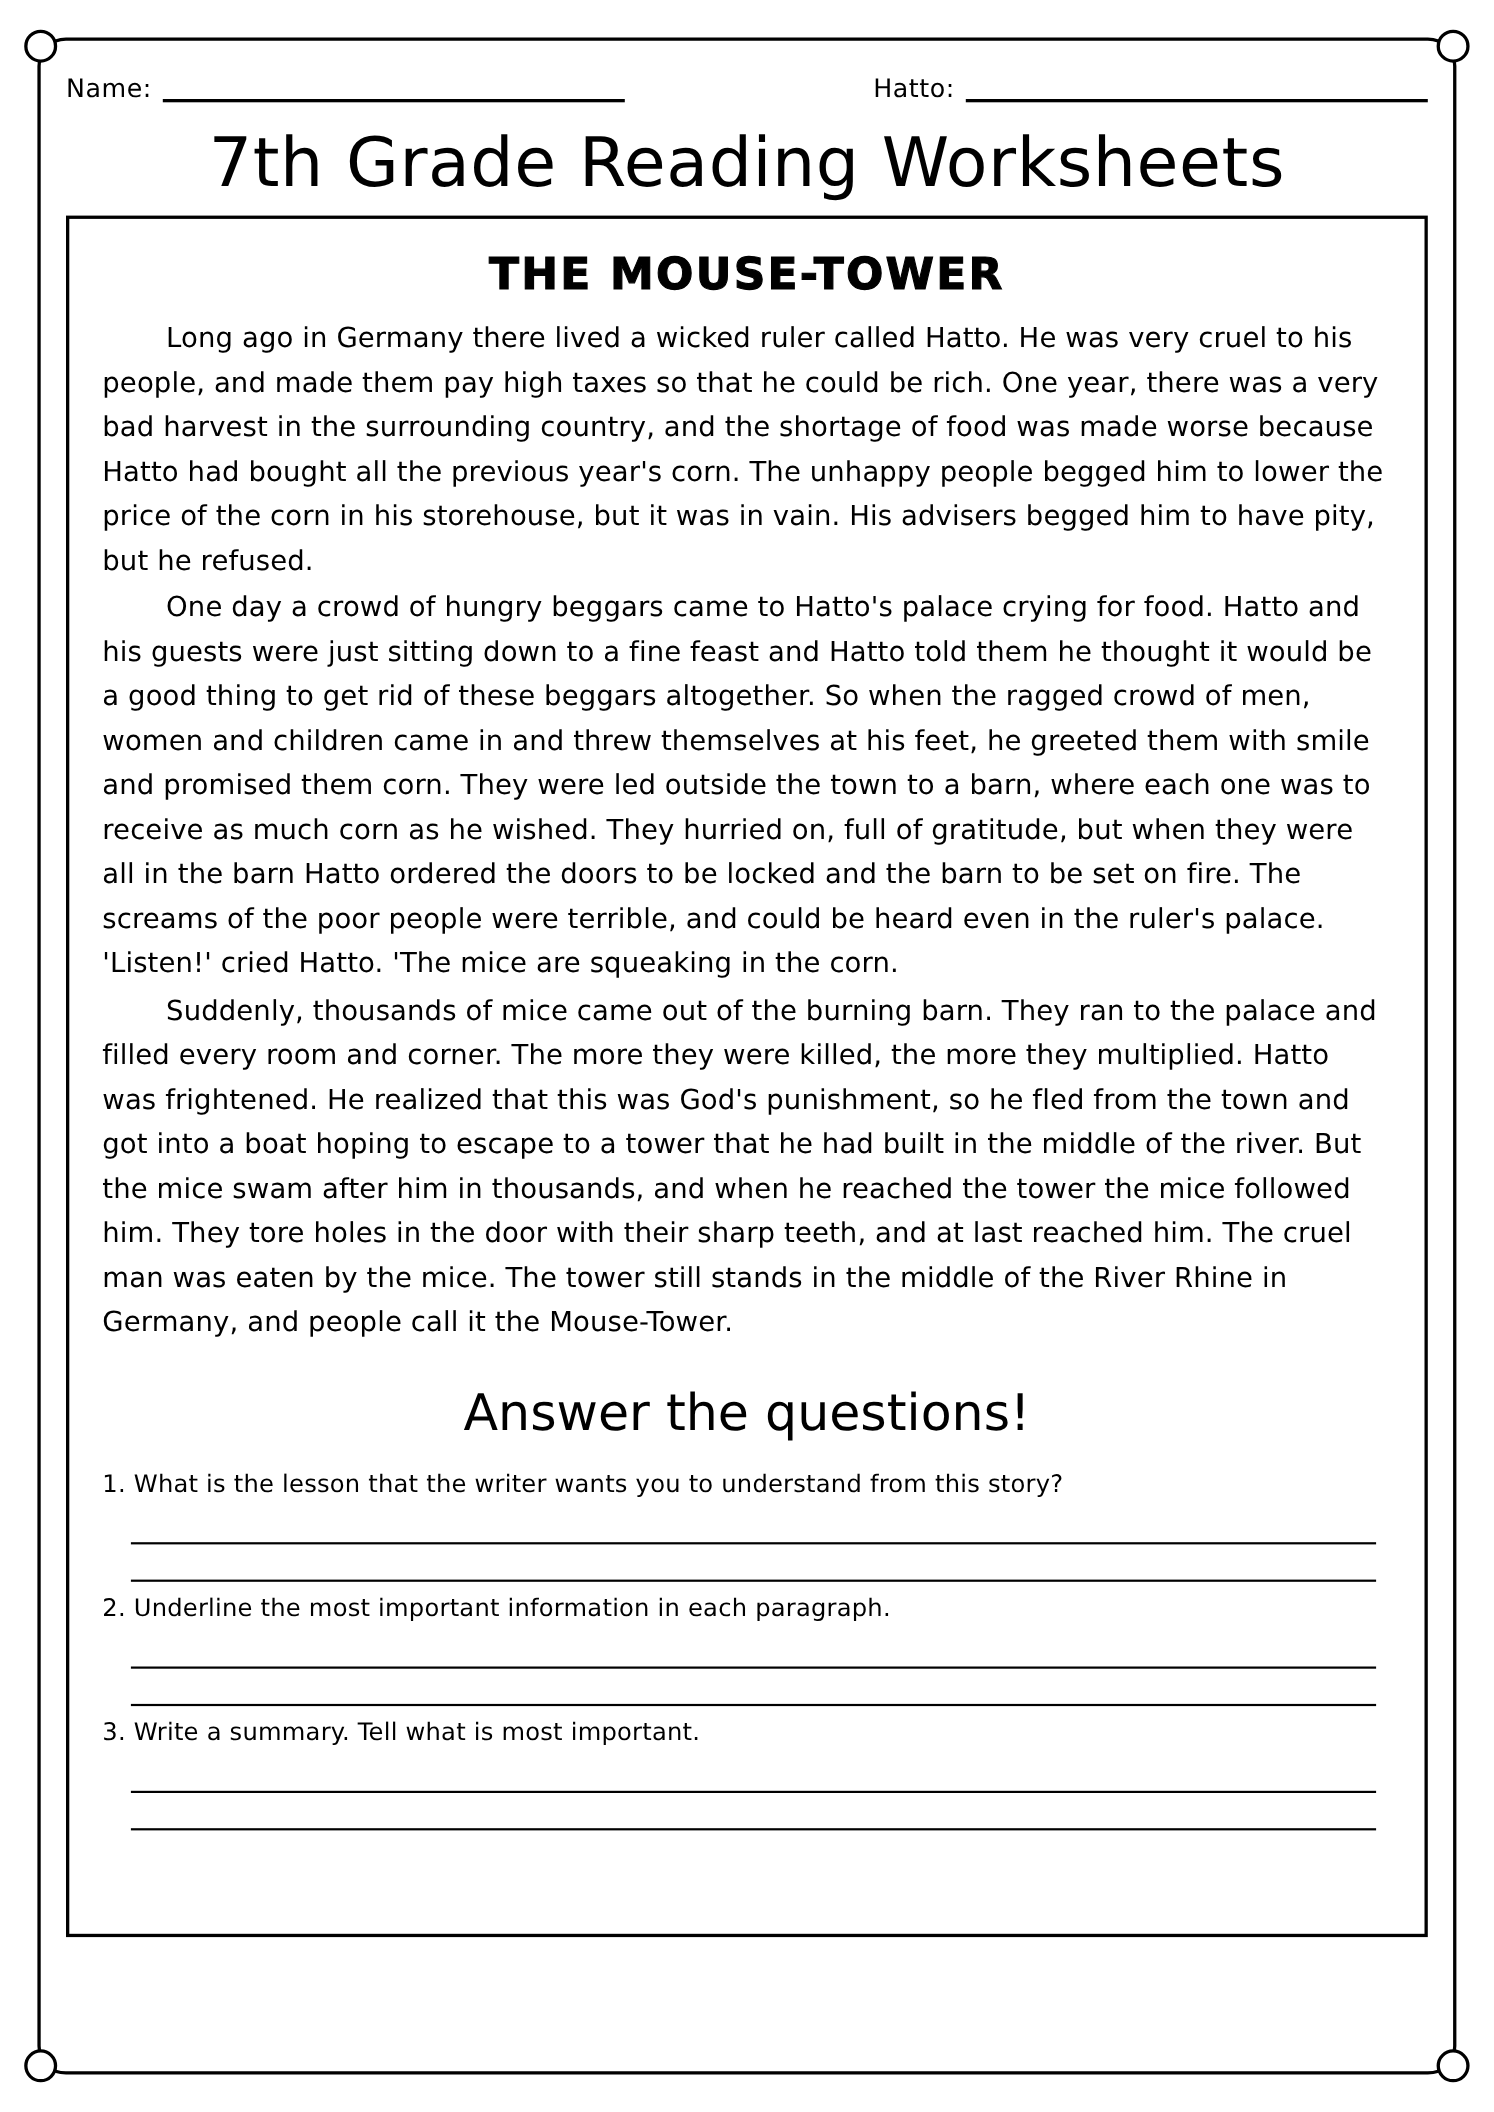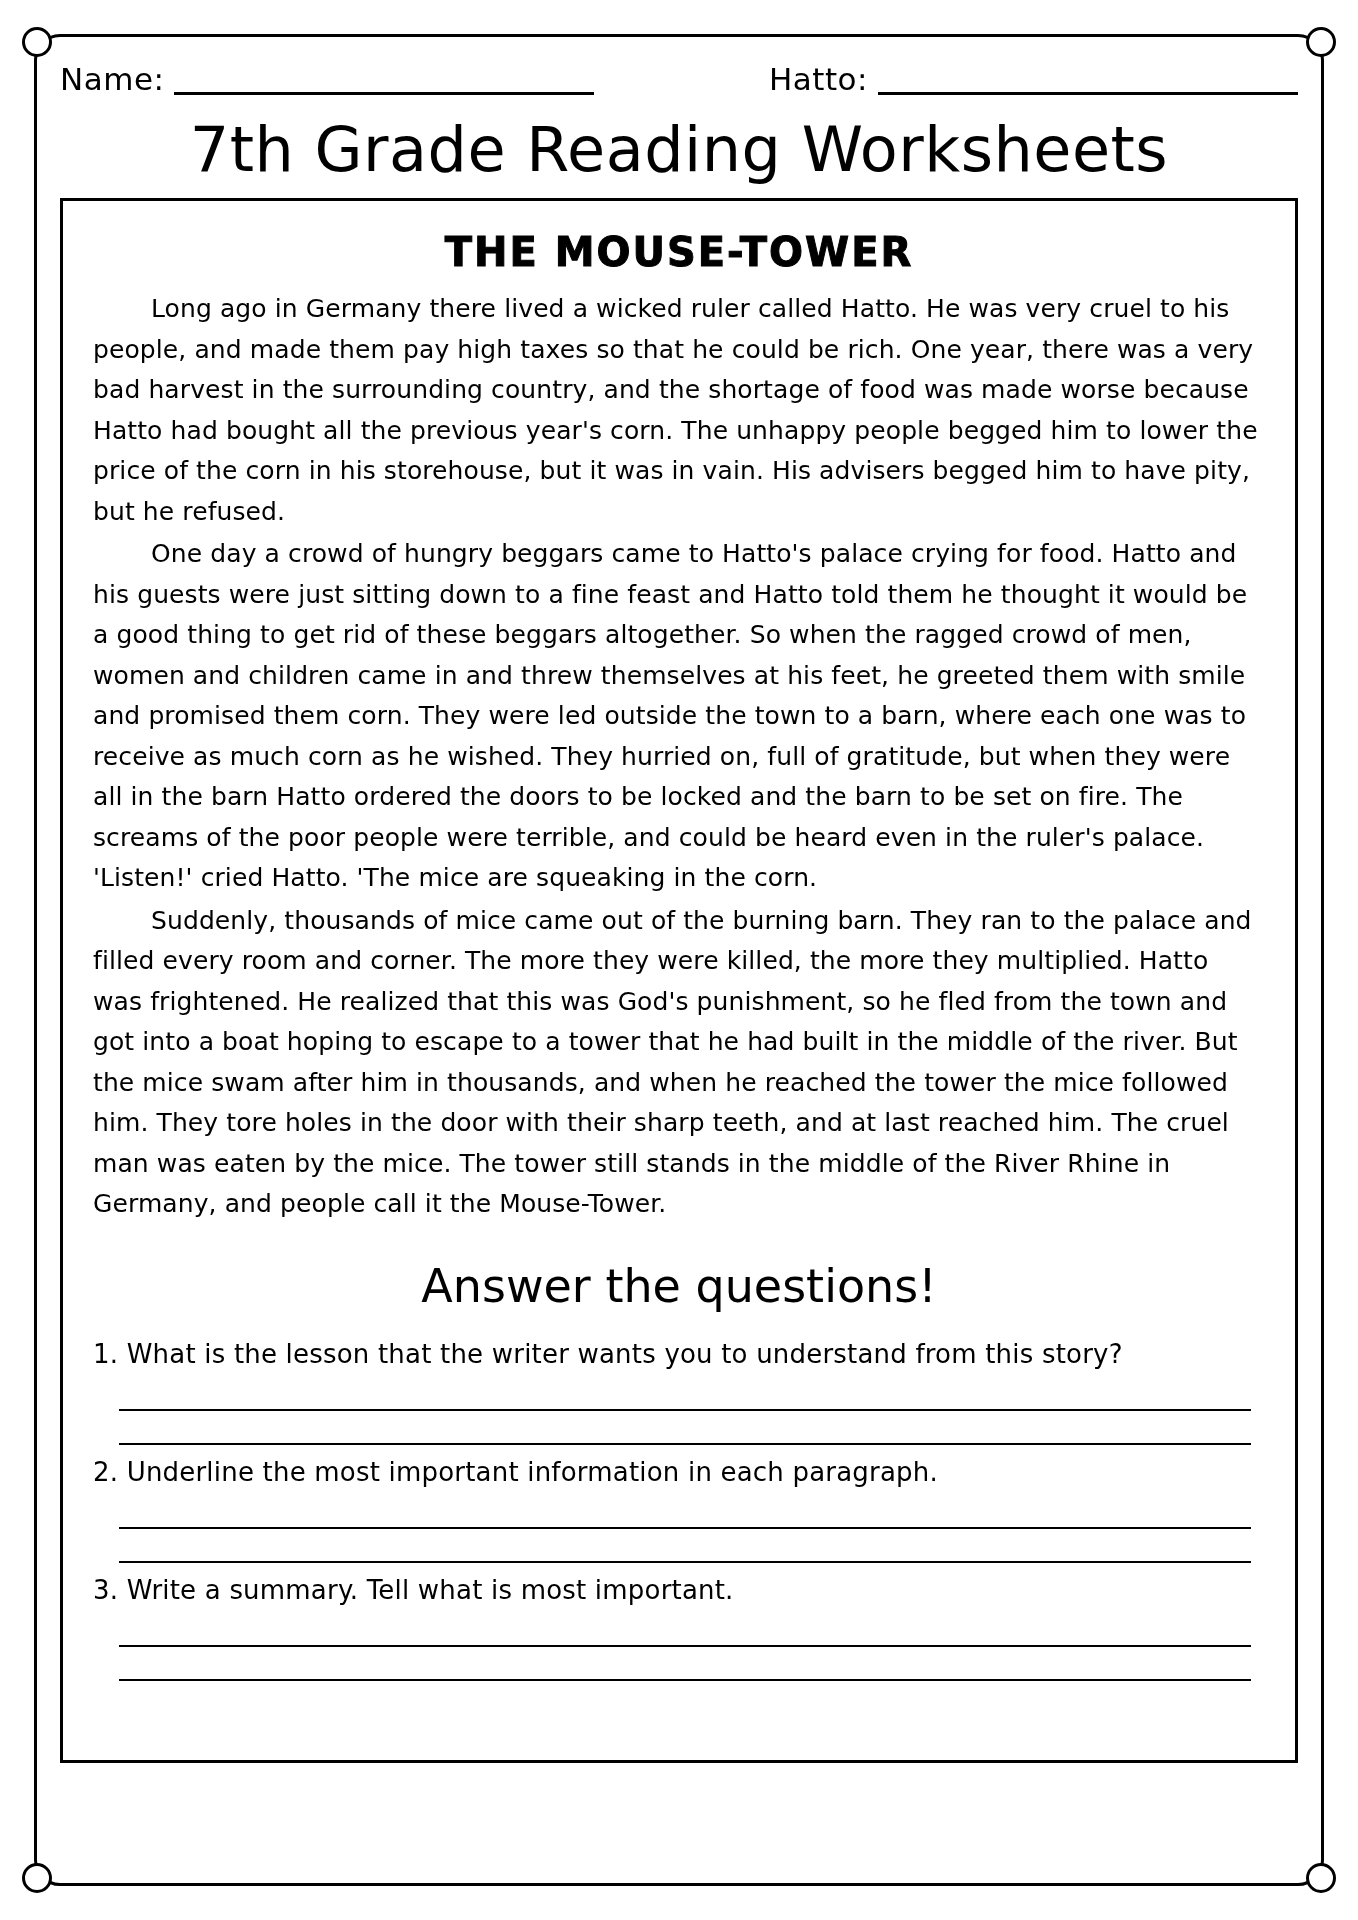--- a/index.html
+++ b/index.html
@@ -62,21 +62,21 @@
   .namedate {
     display: flex;
     align-items: flex-end;
     gap: 10px;
     font-family: "DejaVu Sans", sans-serif;
     font-size: 30px;
     letter-spacing: 0.5px;
     margin-top: 8px;
   }
   .nd-label {
-    font-size: 31px;
+    font-size: 23px;
     white-space: nowrap;
     line-height: 1;
   }
   .nd-rule {
     border-bottom: 3px solid #000;
     height: 26px;
     flex: 0 0 auto;
   }
   .nd-rule.name { width: 420px; }
   .nd-rule.date { width: 420px; }
@@ -122,21 +122,21 @@
   }
 
   .answer-heading {
     text-align: center;
     font-size: 46px;
     margin: 34px 0 26px 0;
     font-family: "DejaVu Sans", sans-serif;
   }
 
   .question {
-    font-size: 26px;
+    font-size: 22px;
     margin: 0 0 8px 0;
     font-family: "DejaVu Sans", sans-serif;
     letter-spacing: 0.2px;
   }
   .q-block { margin-bottom: 12px; }
   .ans-line {
     border-bottom: 2.5px solid #000;
     height: 32px;
     margin-left: 26px;
     margin-right: 14px;

